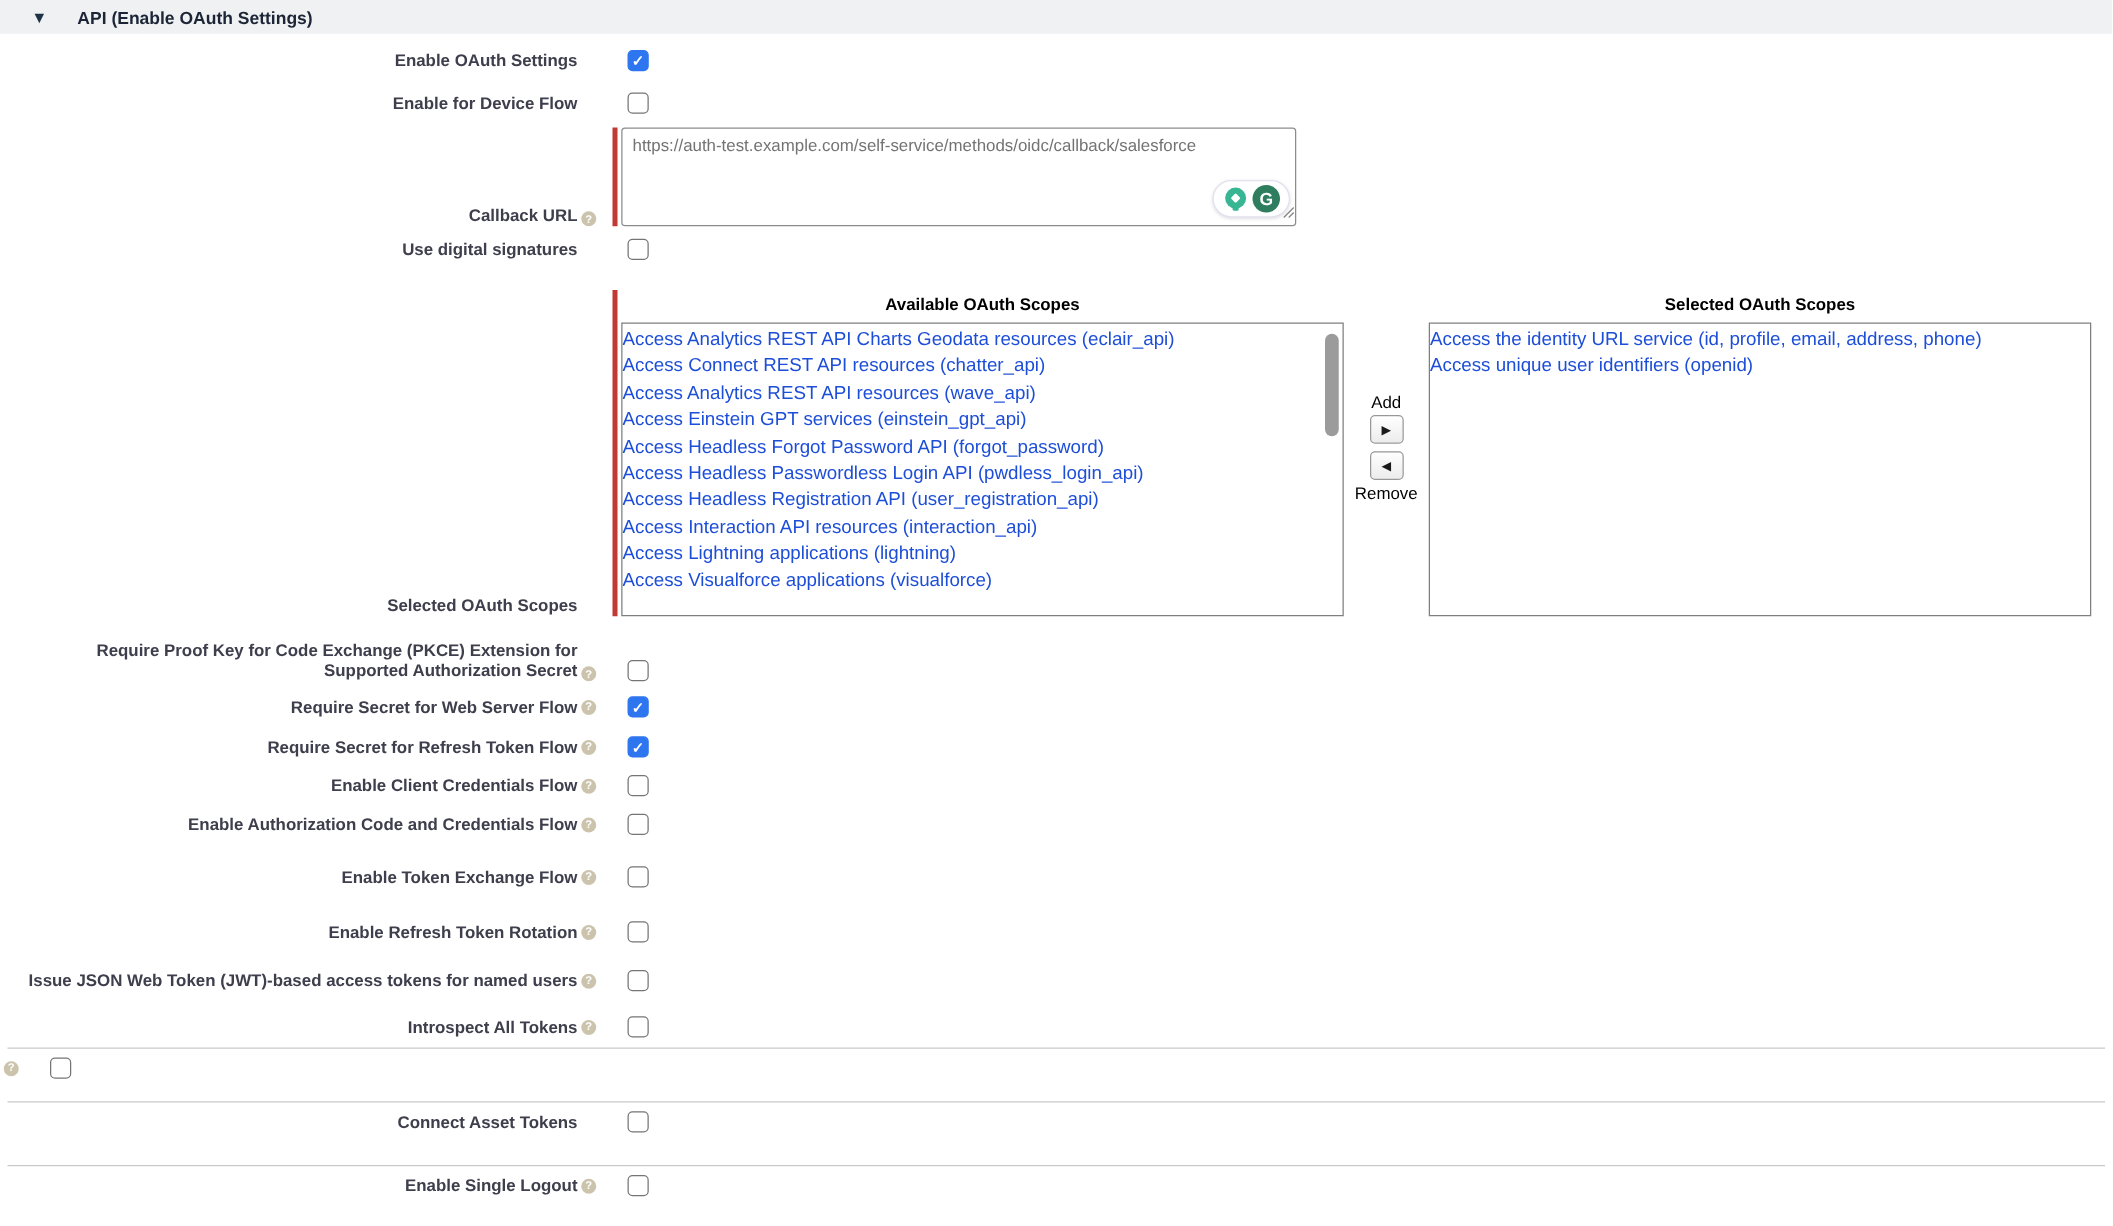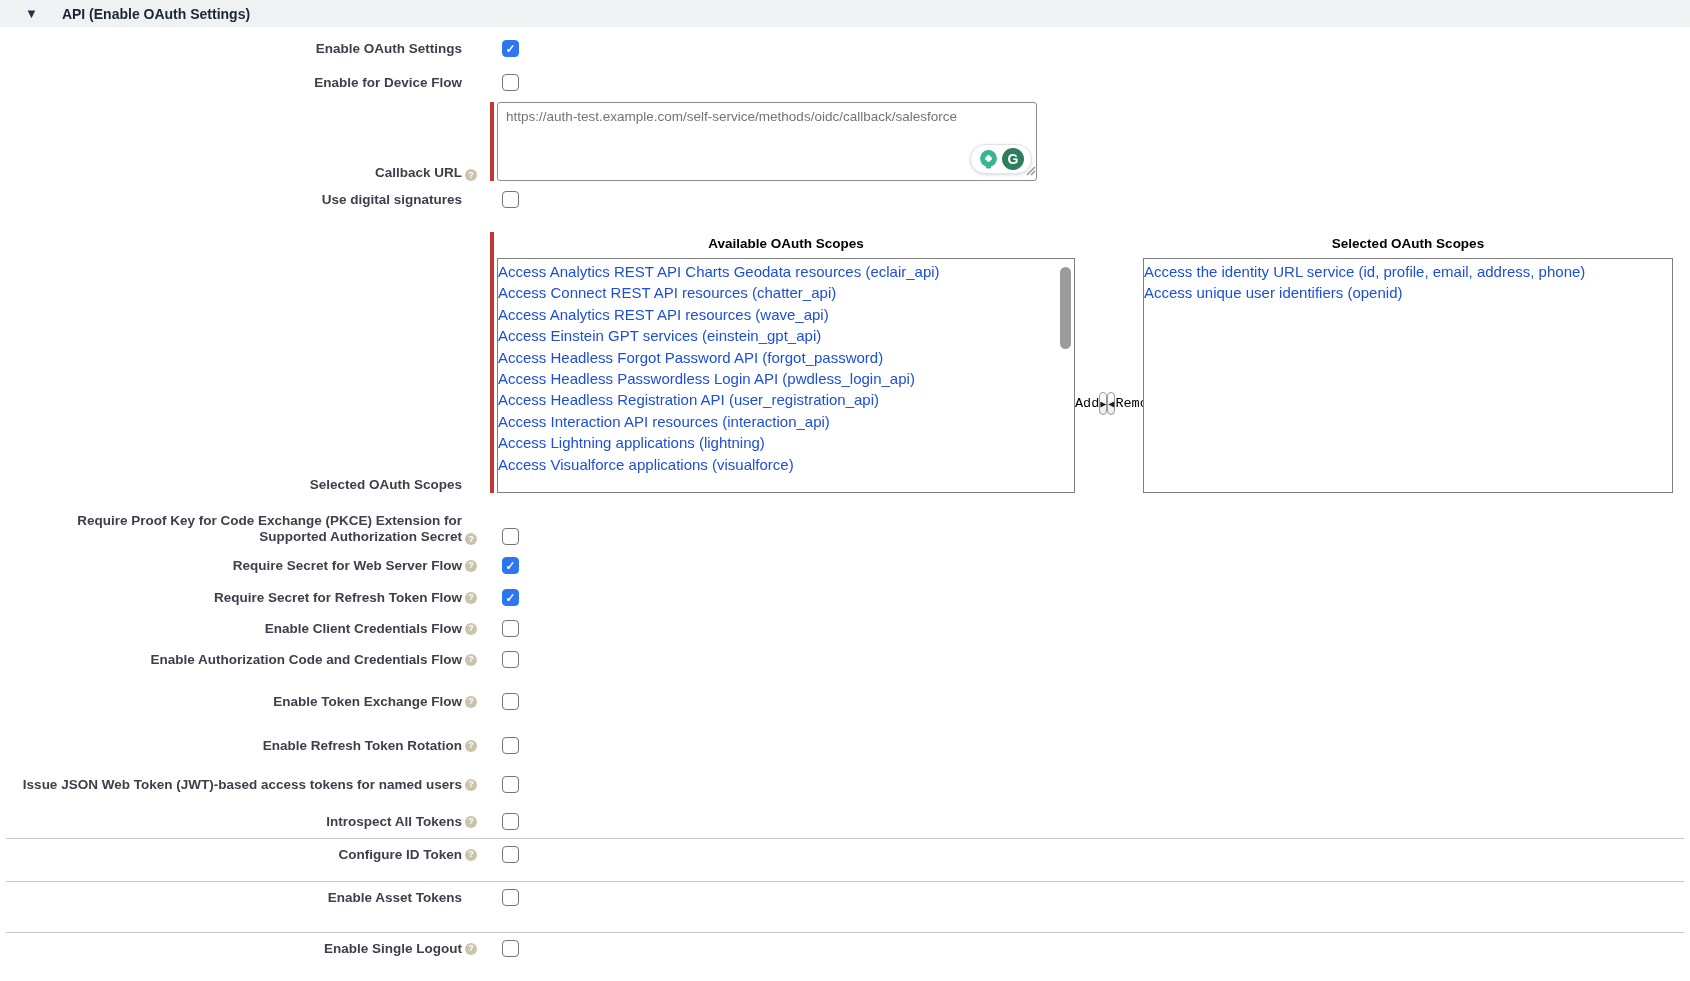--- a/index.html
+++ b/index.html
@@ -50,22 +50,22 @@
   .col { display: flex; flex-direction: column; }
   .col-header { font-size: 13.5px; font-weight: bold; color: #000; text-align: center;
     height: 26px; padding-top: 4px; }
   .listbox { border: 1px solid #7f7f7f; background: #fff; height: 235px; overflow: hidden;
     position: relative; font-size: 15px; line-height: 21.4px; color: #1d4ed8; padding: 2px 0 0 0; }
   .col-left .listbox { width: 578px; }
   .col-right .listbox { width: 530px; }
   .opt { white-space: nowrap; cursor: default; }
   .scroll-thumb { position: absolute; top: 8px; right: 3px; width: 11px; height: 82px;
     background: #9b9b9b; border-radius: 6px; }
-  .col-mid { width: 68px; display: flex; flex-direction: row; align-items: center;
-    padding-top: 82px; font-size: 13.5px; color: #000; font-family: Liberation Mono, monospace; }
+  .col-mid { width: 68px; display: flex; flex-direction: column; align-items: center;
+    padding-top: 82px; font-size: 13.5px; color: #000; }
   .xferbtn { width: 27px; height: 23px; border: 1px solid #989898; border-radius: 4px;
     background: linear-gradient(#ffffff, #ececec); font-size: 10px; color: #1a1a1a;
     display: flex; align-items: center; justify-content: center; margin: 3px 0; cursor: pointer; }
 
   .divider { border-top: 1px solid #c9c9c9; margin: 0 6px; }
 </style>
 </head>
 <body>
 
 <div class="section-header">
@@ -232,31 +232,30 @@
   <div class="label-cell">Introspect All Tokens</div>
   <div class="icon-slot">
     <span class="help">?</span>
   </div>
   <div class="cb"></div>
 </div>
 
 <div class="divider" style="margin-top:8px"></div>
 
 <div class="row" style="margin-top:7px">
-  <div class="label-cell">Configure ID Token</div>
   <div class="icon-slot">
     <span class="help">?</span>
   </div>
   <div class="cb"></div>
 </div>
 
 <div class="divider" style="margin-top:18px"></div>
 
 <div class="row" style="margin-top:7px">
-  <div class="label-cell">Enable Asset Tokens</div>
+  <div class="label-cell">Connect Asset Tokens</div>
   <div class="icon-slot"></div>
   <div class="cb"></div>
 </div>
 
 <div class="divider" style="margin-top:26px"></div>
 
 <div class="row" style="margin-top:7px">
   <div class="label-cell">Enable Single Logout</div>
   <div class="icon-slot">
     <span class="help">?</span>

